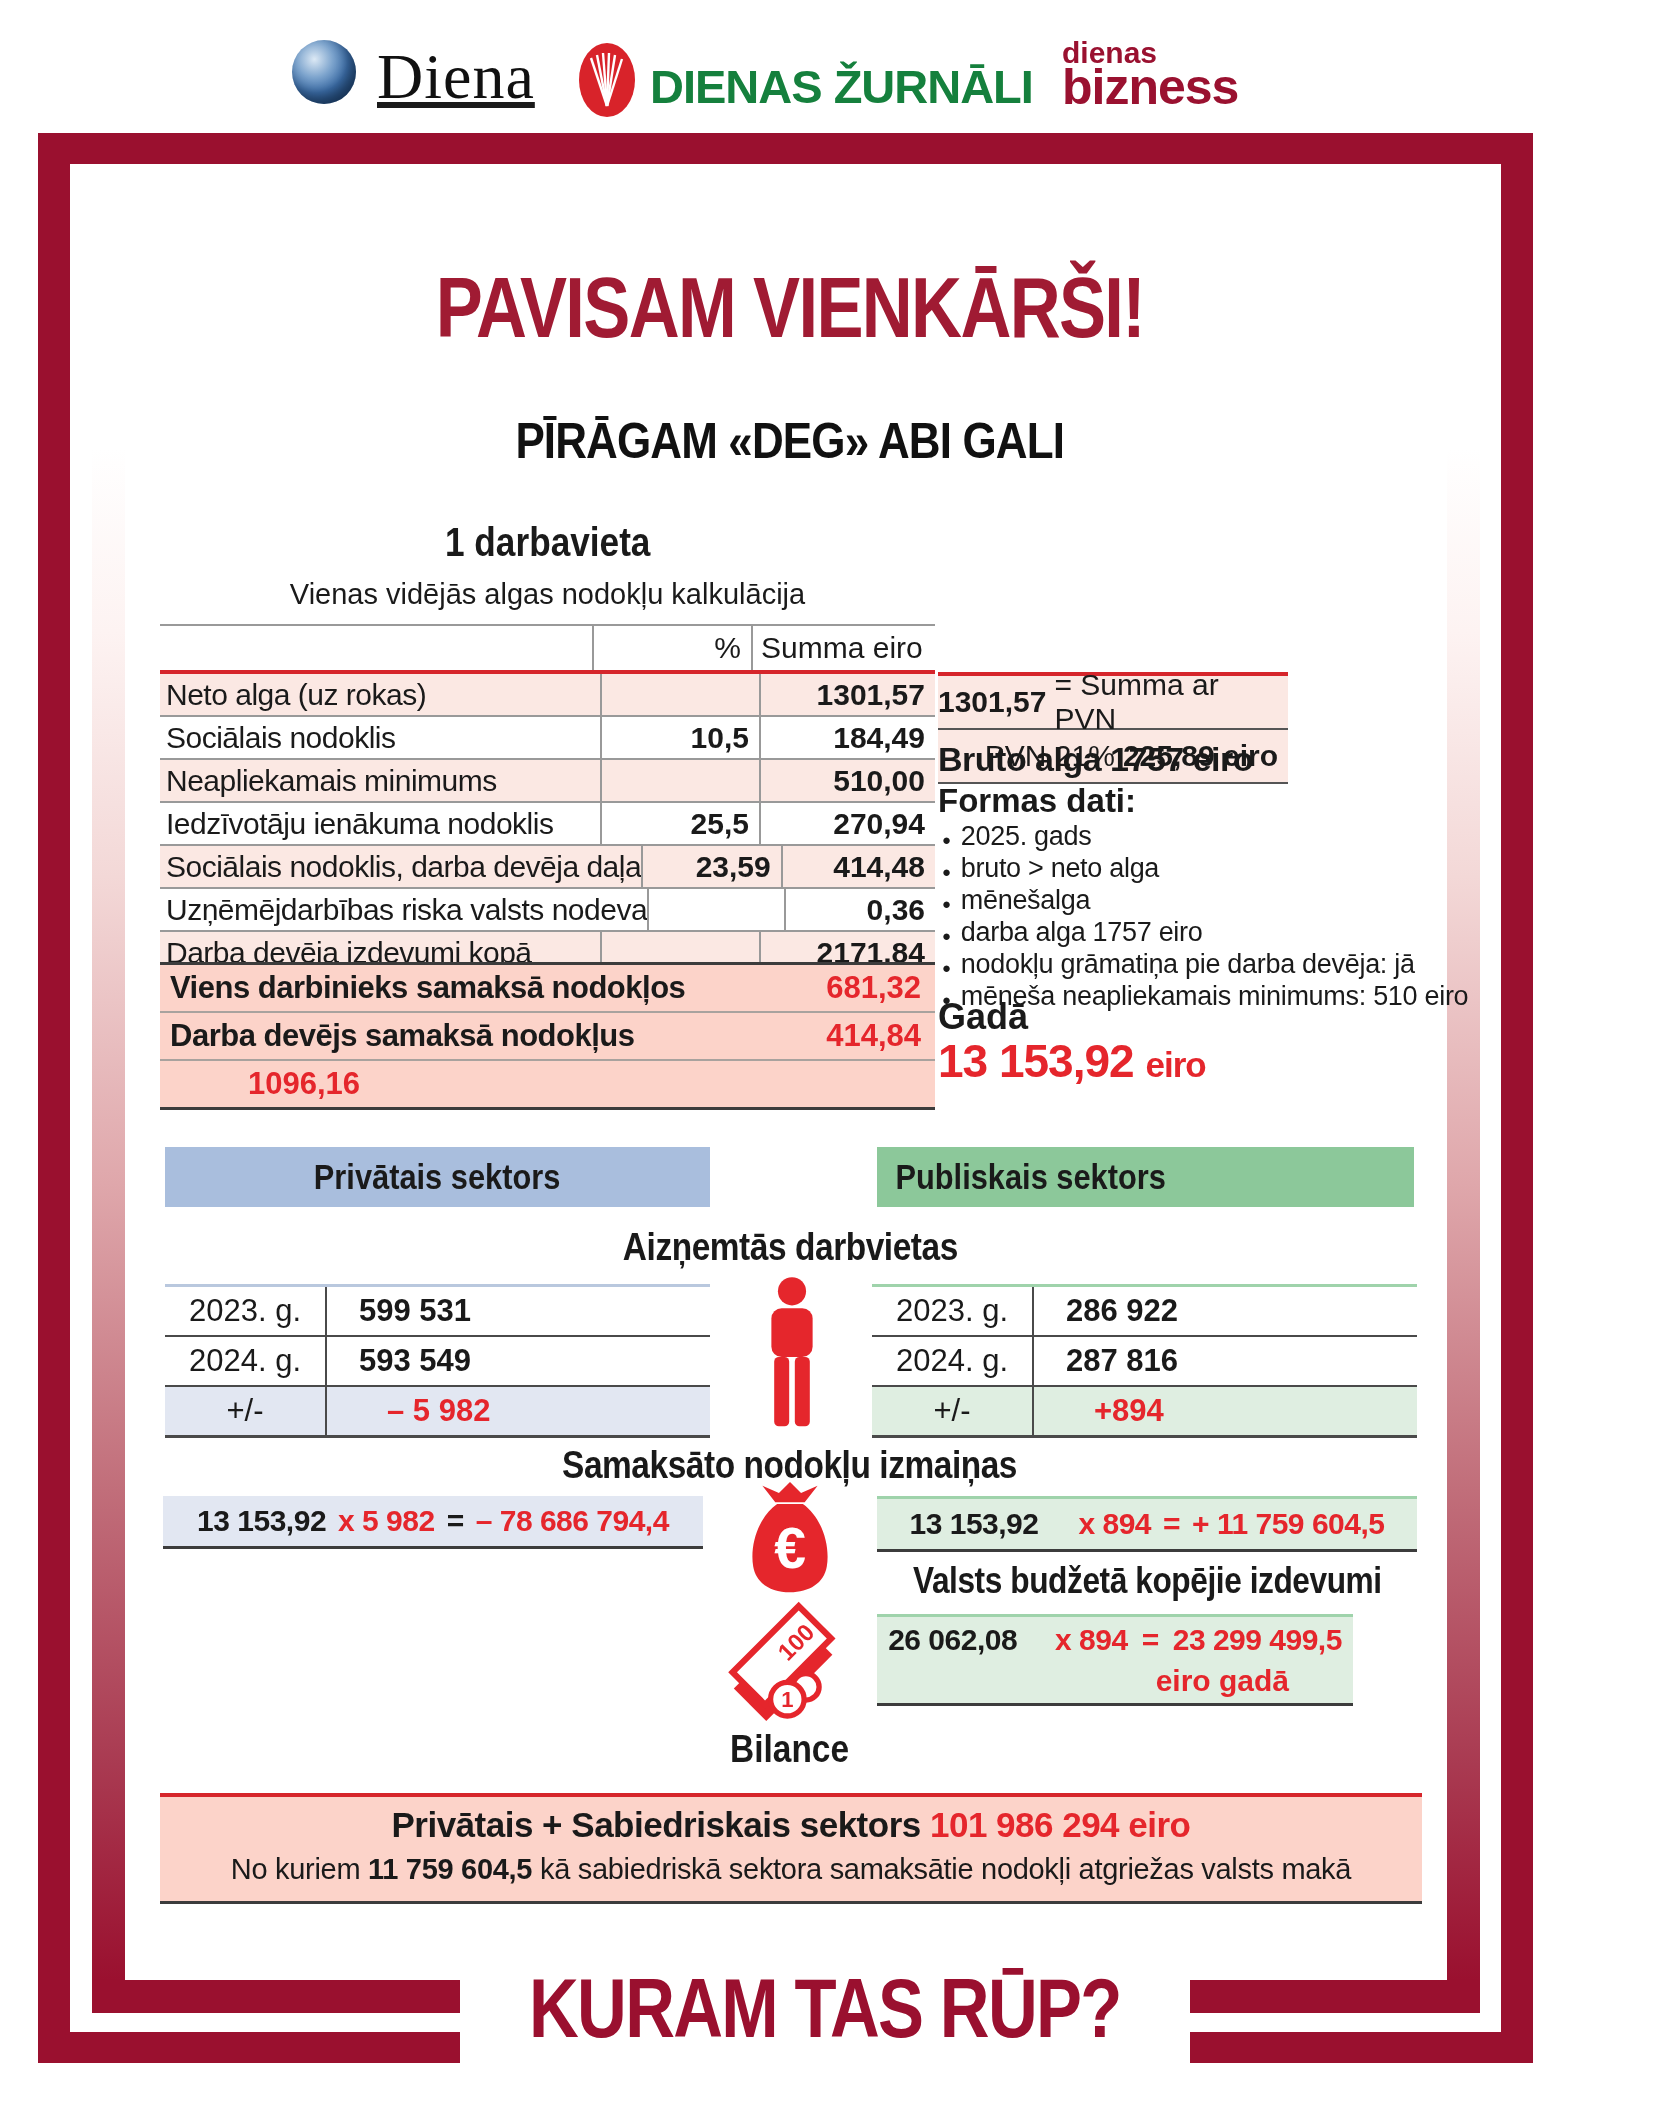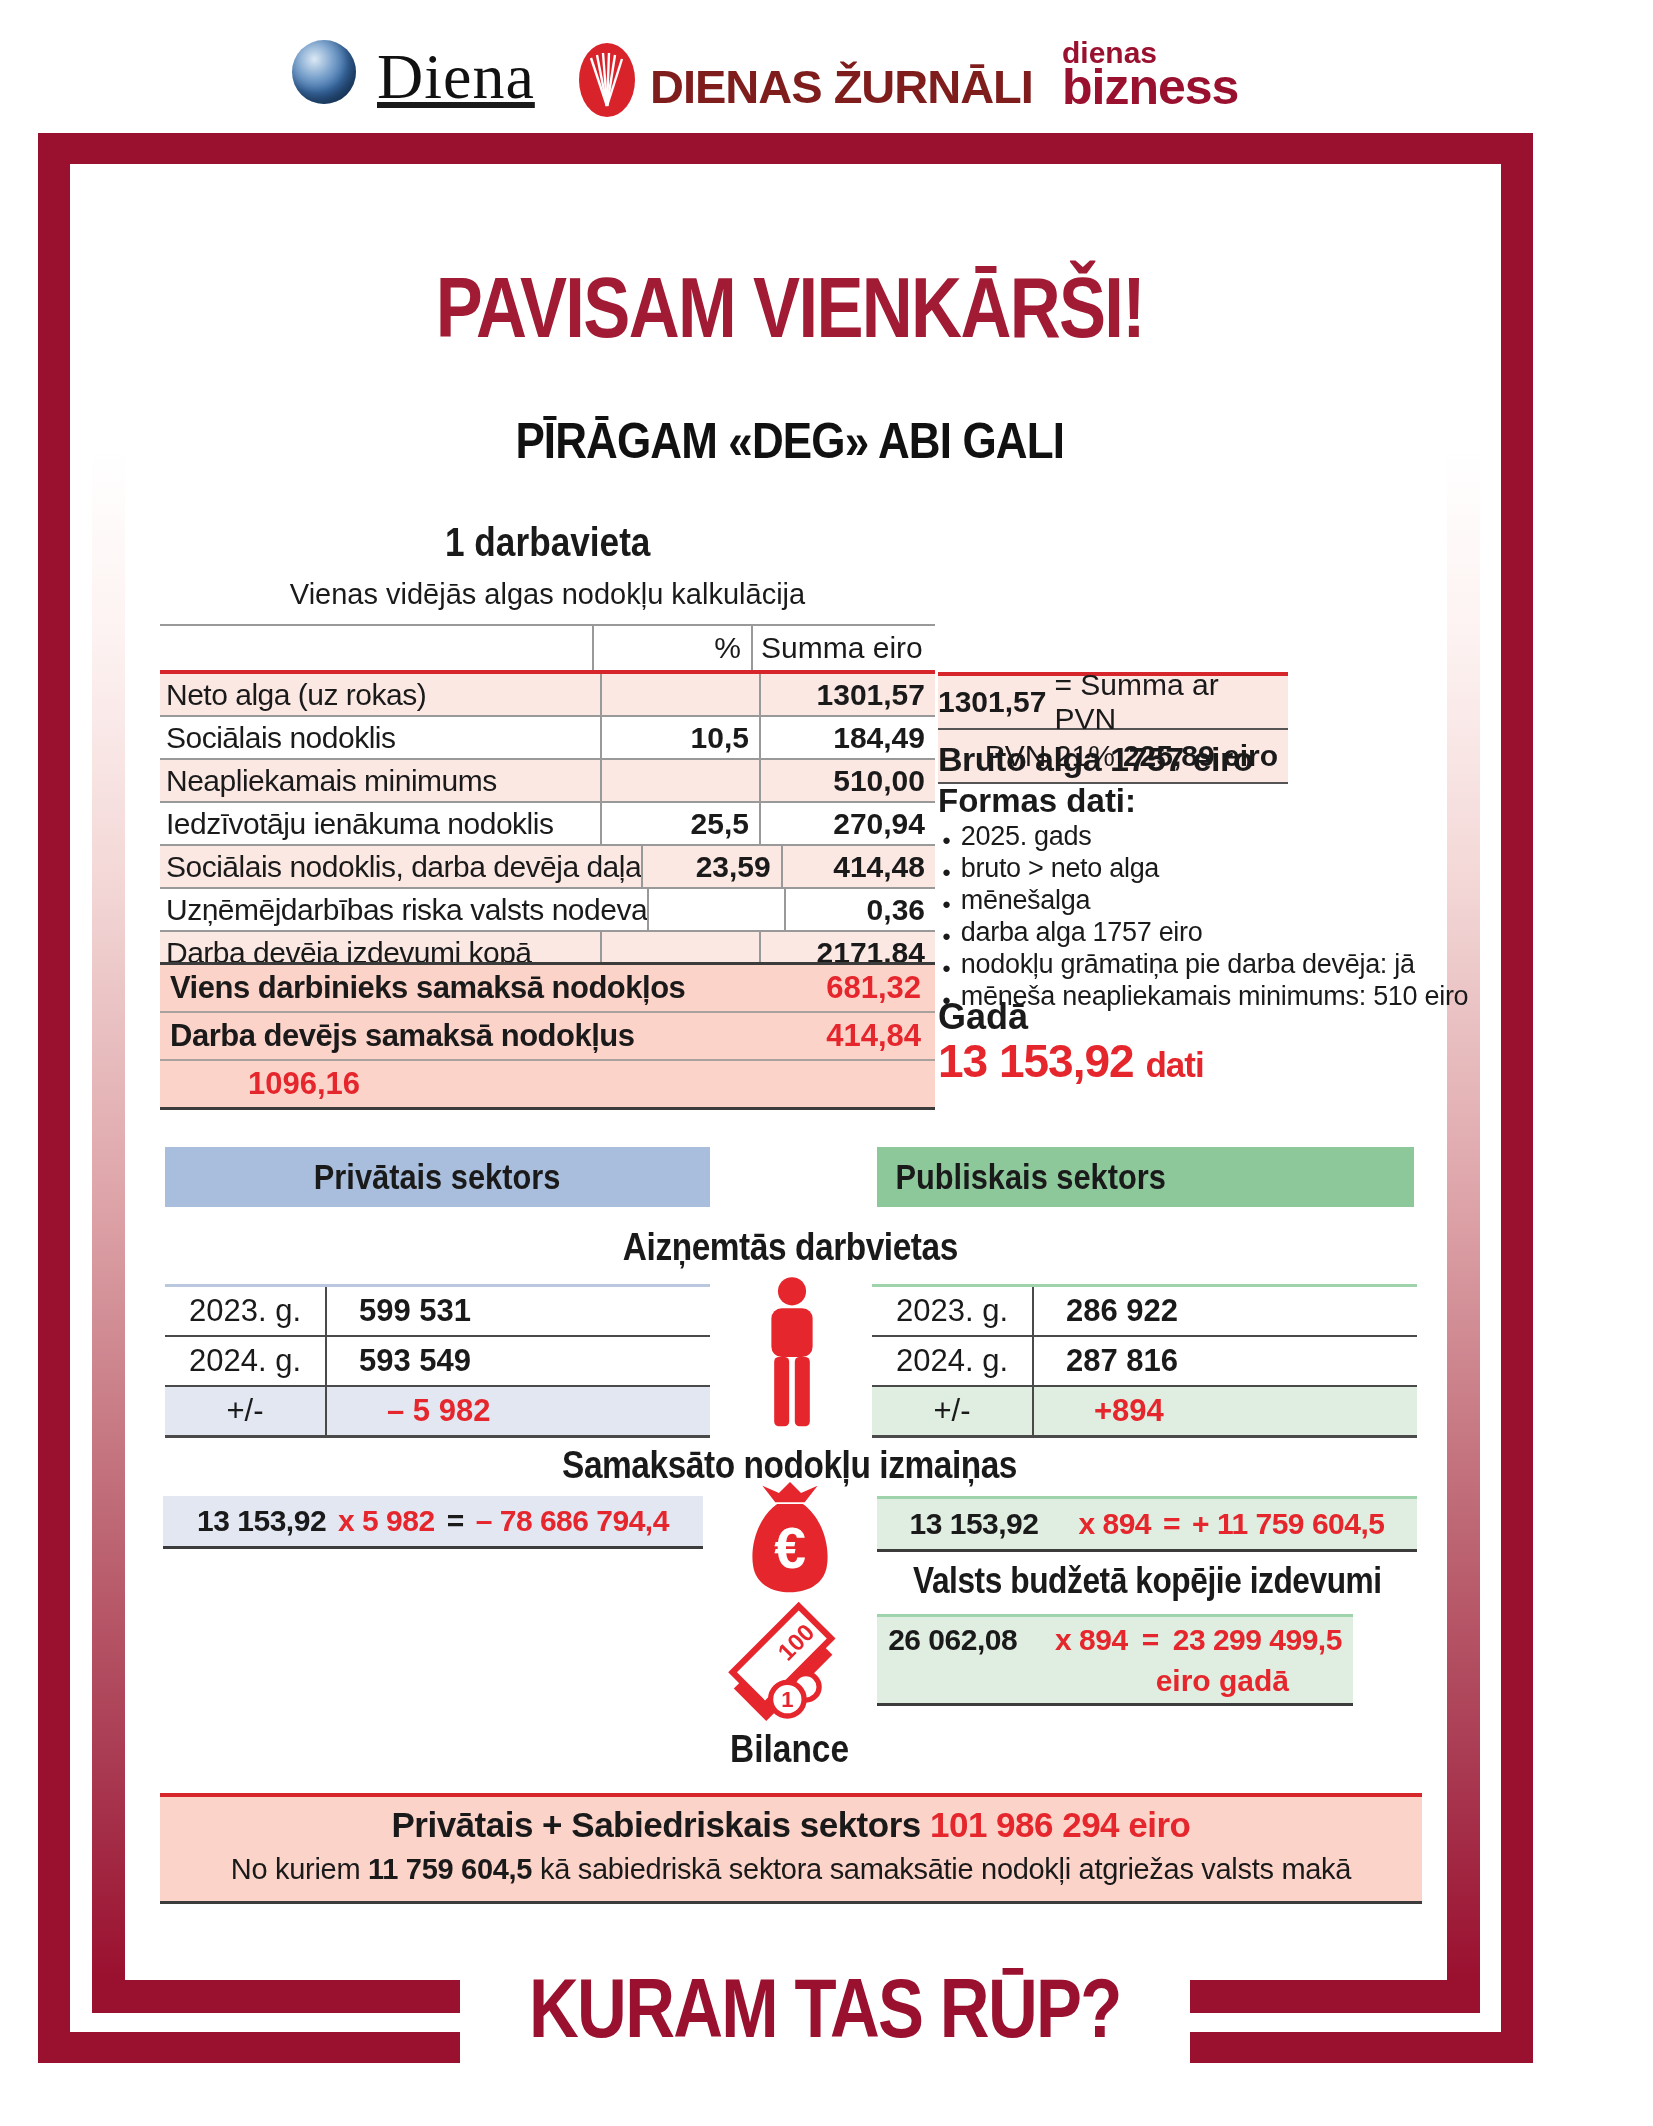--- a/index.html
+++ b/index.html
@@ -9,21 +9,21 @@
   .cx{display:inline-block;transform:scaleX(.82);transform-origin:center;white-space:nowrap;}
   .cx88{display:inline-block;transform:scaleX(.88);transform-origin:center;white-space:nowrap;}
 
   
   .logo-diena{left:292px;top:40px;display:flex;gap:21px;text-decoration:underline;}
   .globe{width:64px;height:64px;border-radius:50%;
          background:radial-gradient(circle at 35% 30%, #dce9f5 0%, #7da4cd 30%, #3a6ba5 55%, #1e4a7e 85%);
          box-shadow:inset -6px -8px 12px rgba(0,0,0,.35);}
   .diena-text{font-family:"Liberation Serif",serif;font-size:64px;color:#111;letter-spacing:1px;}
   .logo-zurnali{left:578px;top:42px;display:flex;align-items:center;gap:14px;}
-  .zurnali-text{font-size:47px;font-weight:800;letter-spacing:-1px;color:#7f1d1d;margin-top:8px;}
+  .zurnali-text{font-size:47px;font-weight:800;letter-spacing:-1px;color:#15803d;margin-top:8px;}
   .logo-bizness{left:1062px;top:38px;line-height:1;color:#9a1130;}
   .bizness-1{font-size:30px;font-weight:800;letter-spacing:0;display:block;}
   .bizness-2{font-size:50px;font-weight:800;letter-spacing:-1px;display:block;margin-top:-6px;}
 
   
   .bar{background:#9a102f;position:absolute;}
   .strip{position:absolute;width:33px;
          background:linear-gradient(to bottom,#ffffff 0%,#fdf3f2 12%,#f3d8d7 28%,#dfa7ab 48%,#c16e7a 68%,#a93a51 86%,#9a102f 100%);}
 
   
@@ -263,21 +263,21 @@
       </div>
     <div>
         <span class="dot">●</span>
         <span>mēneša neapliekamais minimums: 510 eiro</span>
       </div>
   </div>
 
   <div class="abs gada-l">Gadā</div>
   <div class="abs gada-v">
     <span>13 153,92</span>
-    <span class="unit">dati</span>
+    <span class="unit">eiro</span>
   </div>
 
   <div class="abs sec-blue">
     <span class="cx88">Privātais sektors</span>
   </div>
   <div class="abs sec-green">
     <span class="cx88">Publiskais sektors</span>
   </div>
 
   <div class="abs center-head" style="top:1226px;">

